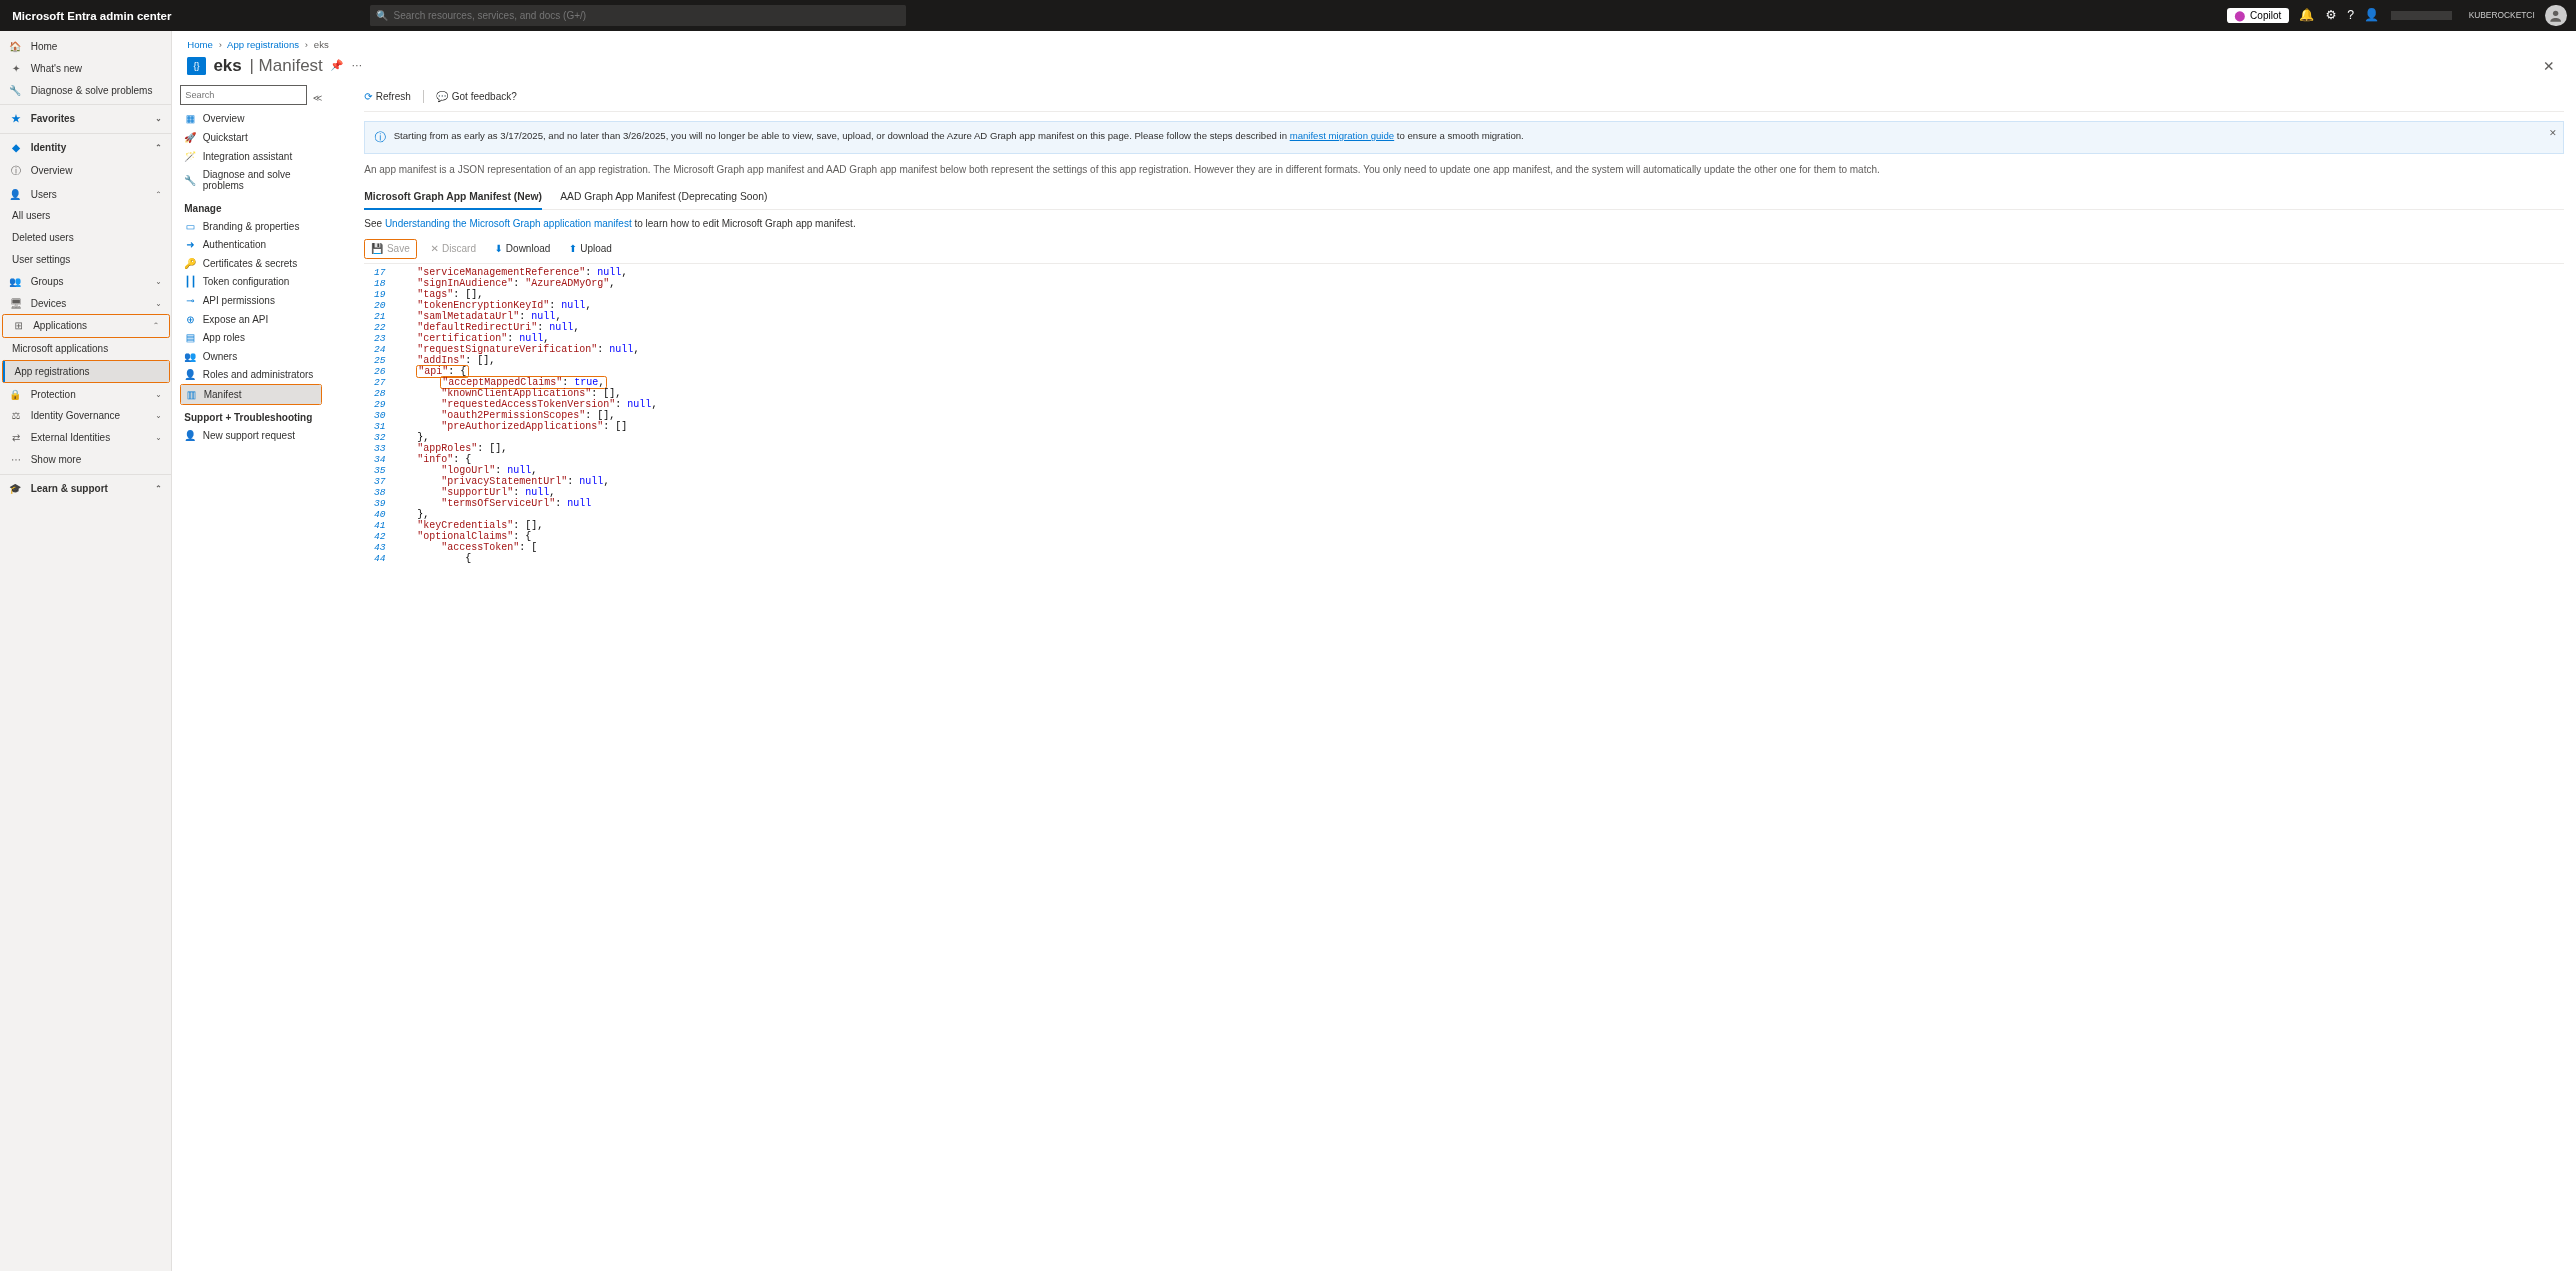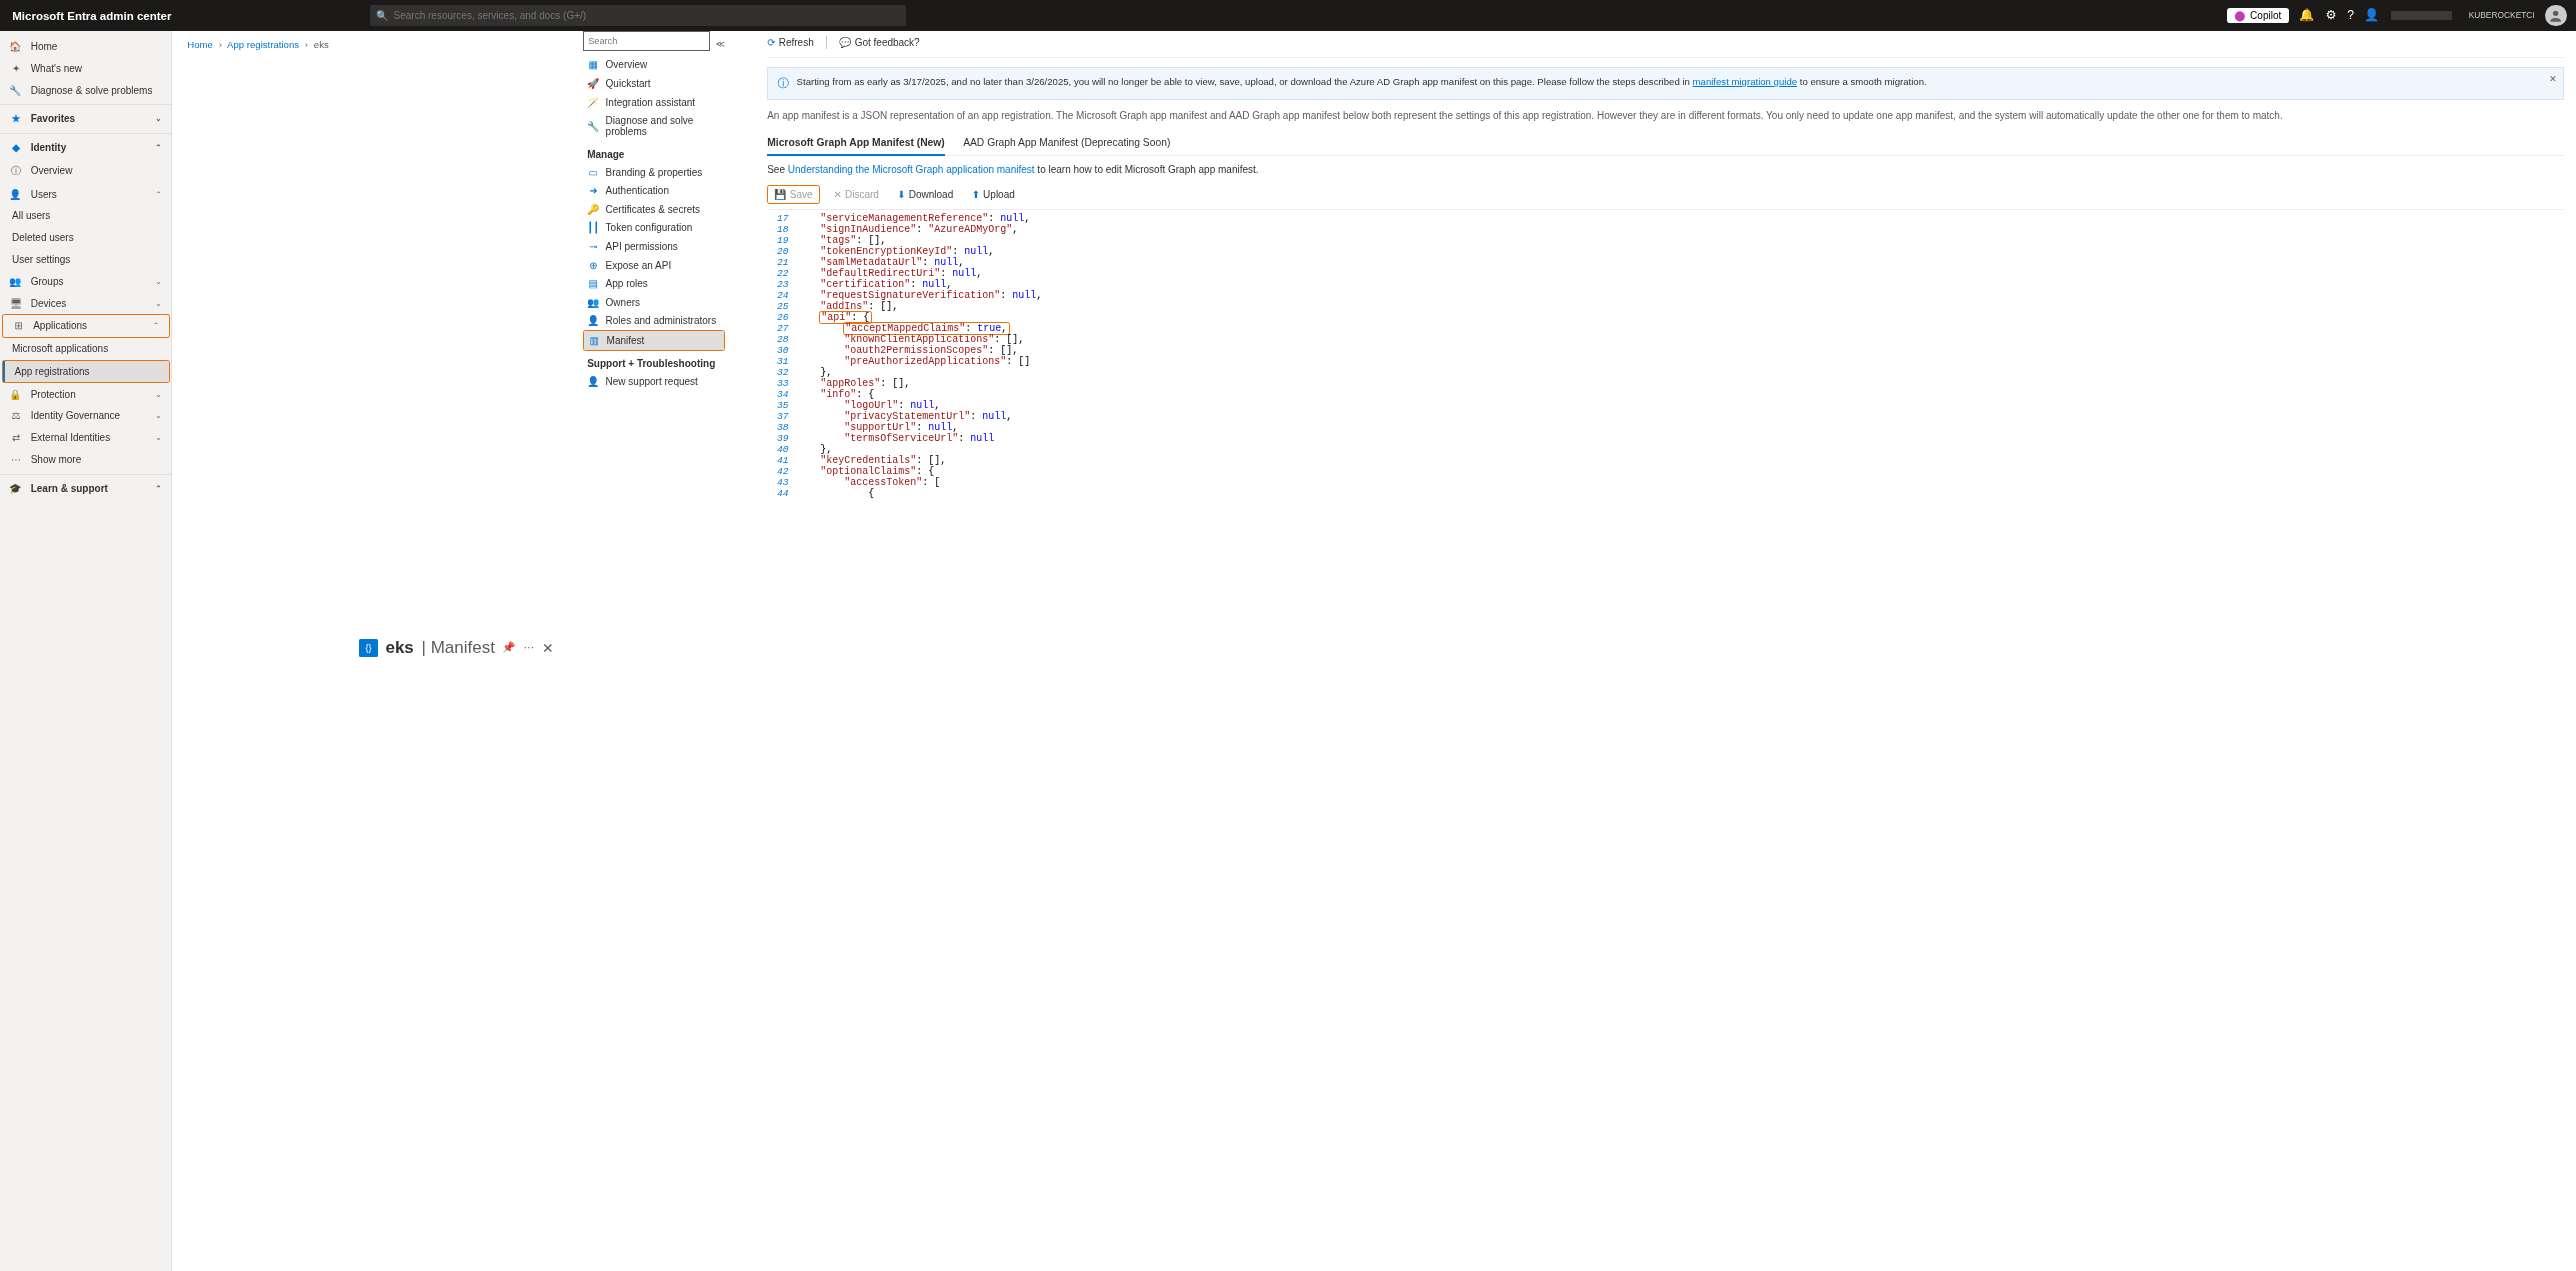--- a/index.html
+++ b/index.html
@@ -31,21 +31,21 @@
 .nav-item.heading { font-weight: 600; }
 .nav-item.sub { padding-left: 12px; font-size: 10px; }
 .nav-item.active { background: #e1dfdd; }
 .nav-item.active::before { content: ""; position: absolute; left: 0; top: 0; bottom: 0; width: 2.3px; background: #0078d4; }
 .nav-sep { height: 0.8px; background: #e1dfdd; margin: 3.1px 0; }
 
 .highlight-box { border: 1.9px solid #e8710a; border-radius: 2.3px; }
 .highlight-inline { border: 1.9px solid #e8710a; border-radius: 2.3px; padding: 0.8px 1.5px; }
 
 
-.content-wrap { flex: 1; display: flex; flex-direction: row; }
+.content-wrap { flex: 1; display: flex; flex-direction: column; }
 
 .breadcrumb { padding: 7.7px 15.3px 3.1px; font-size: 9.6px; }
 .breadcrumb a { color: #0078d4; text-decoration: none; }
 .breadcrumb .sep { color: #605e5c; margin: 0 3.1px; }
 
 .page-title-row { display: flex; align-items: center; padding: 3.1px 15.3px 9.2px; gap: 7.7px; }
 .app-icon { width: 18.4px; height: 18.4px; background: #0078d4; border-radius: 1.5px; display: flex; align-items: center; justify-content: center; color: #fff; font-size: 9.2px; }
 .page-title { font-size: 17px; font-weight: 600; }
 .page-subtitle { font-size: 17px; font-weight: 400; color: #605e5c; }
 .pin-icon, .more-icon { color: #605e5c; cursor: pointer; font-size: 10.7px; }
@@ -385,20 +385,21 @@
             <div class="code-line"><span class="gutter">19</span><span class="code">    <span><span class="j-key">"tags"</span><span class="j-punc">: [],</span></span></span></div>
             <div class="code-line"><span class="gutter">20</span><span class="code">    <span><span class="j-key">"tokenEncryptionKeyId"</span><span class="j-punc">: </span><span class="j-null">null</span><span class="j-punc">,</span></span></span></div>
             <div class="code-line"><span class="gutter">21</span><span class="code">    <span><span class="j-key">"samlMetadataUrl"</span><span class="j-punc">: </span><span class="j-null">null</span><span class="j-punc">,</span></span></span></div>
             <div class="code-line"><span class="gutter">22</span><span class="code">    <span><span class="j-key">"defaultRedirectUri"</span><span class="j-punc">: </span><span class="j-null">null</span><span class="j-punc">,</span></span></span></div>
             <div class="code-line"><span class="gutter">23</span><span class="code">    <span><span class="j-key">"certification"</span><span class="j-punc">: </span><span class="j-null">null</span><span class="j-punc">,</span></span></span></div>
             <div class="code-line"><span class="gutter">24</span><span class="code">    <span><span class="j-key">"requestSignatureVerification"</span><span class="j-punc">: </span><span class="j-null">null</span><span class="j-punc">,</span></span></span></div>
             <div class="code-line"><span class="gutter">25</span><span class="code">    <span><span class="j-key">"addIns"</span><span class="j-punc">: [],</span></span></span></div>
             <div class="code-line"><span class="gutter">26</span><span class="code">    <span class="code-highlight-wrap"><span><span class="j-key">"api"</span><span class="j-punc">: {</span></span></span></span></div>
             <div class="code-line"><span class="gutter">27</span><span class="code">        <span class="code-highlight-wrap"><span><span class="j-key">"acceptMappedClaims"</span><span class="j-punc">: </span><span class="j-bool">true</span><span class="j-punc">,</span></span></span></span></div>
             <div class="code-line"><span class="gutter">28</span><span class="code">        <span><span class="j-key">"knownClientApplications"</span><span class="j-punc">: [],</span></span></span></div>
+            <div class="code-line"><span class="gutter">29</span><span class="code">        <span><span class="j-key">"requestedAccessTokenVersion"</span><span class="j-punc">: </span><span class="j-null">null</span><span class="j-punc">,</span></span></span></div>
             <div class="code-line"><span class="gutter">30</span><span class="code">        <span><span class="j-key">"oauth2PermissionScopes"</span><span class="j-punc">: [],</span></span></span></div>
             <div class="code-line"><span class="gutter">31</span><span class="code">        <span><span class="j-key">"preAuthorizedApplications"</span><span class="j-punc">: []</span></span></span></div>
             <div class="code-line"><span class="gutter">32</span><span class="code">    <span><span class="j-punc">},</span></span></span></div>
             <div class="code-line"><span class="gutter">33</span><span class="code">    <span><span class="j-key">"appRoles"</span><span class="j-punc">: [],</span></span></span></div>
             <div class="code-line"><span class="gutter">34</span><span class="code">    <span><span class="j-key">"info"</span><span class="j-punc">: {</span></span></span></div>
             <div class="code-line"><span class="gutter">35</span><span class="code">        <span><span class="j-key">"logoUrl"</span><span class="j-punc">: </span><span class="j-null">null</span><span class="j-punc">,</span></span></span></div>
             <div class="code-line"><span class="gutter">37</span><span class="code">        <span><span class="j-key">"privacyStatementUrl"</span><span class="j-punc">: </span><span class="j-null">null</span><span class="j-punc">,</span></span></span></div>
             <div class="code-line"><span class="gutter">38</span><span class="code">        <span><span class="j-key">"supportUrl"</span><span class="j-punc">: </span><span class="j-null">null</span><span class="j-punc">,</span></span></span></div>
             <div class="code-line"><span class="gutter">39</span><span class="code">        <span><span class="j-key">"termsOfServiceUrl"</span><span class="j-punc">: </span><span class="j-null">null</span></span></span></div>
             <div class="code-line"><span class="gutter">40</span><span class="code">    <span><span class="j-punc">},</span></span></span></div>

